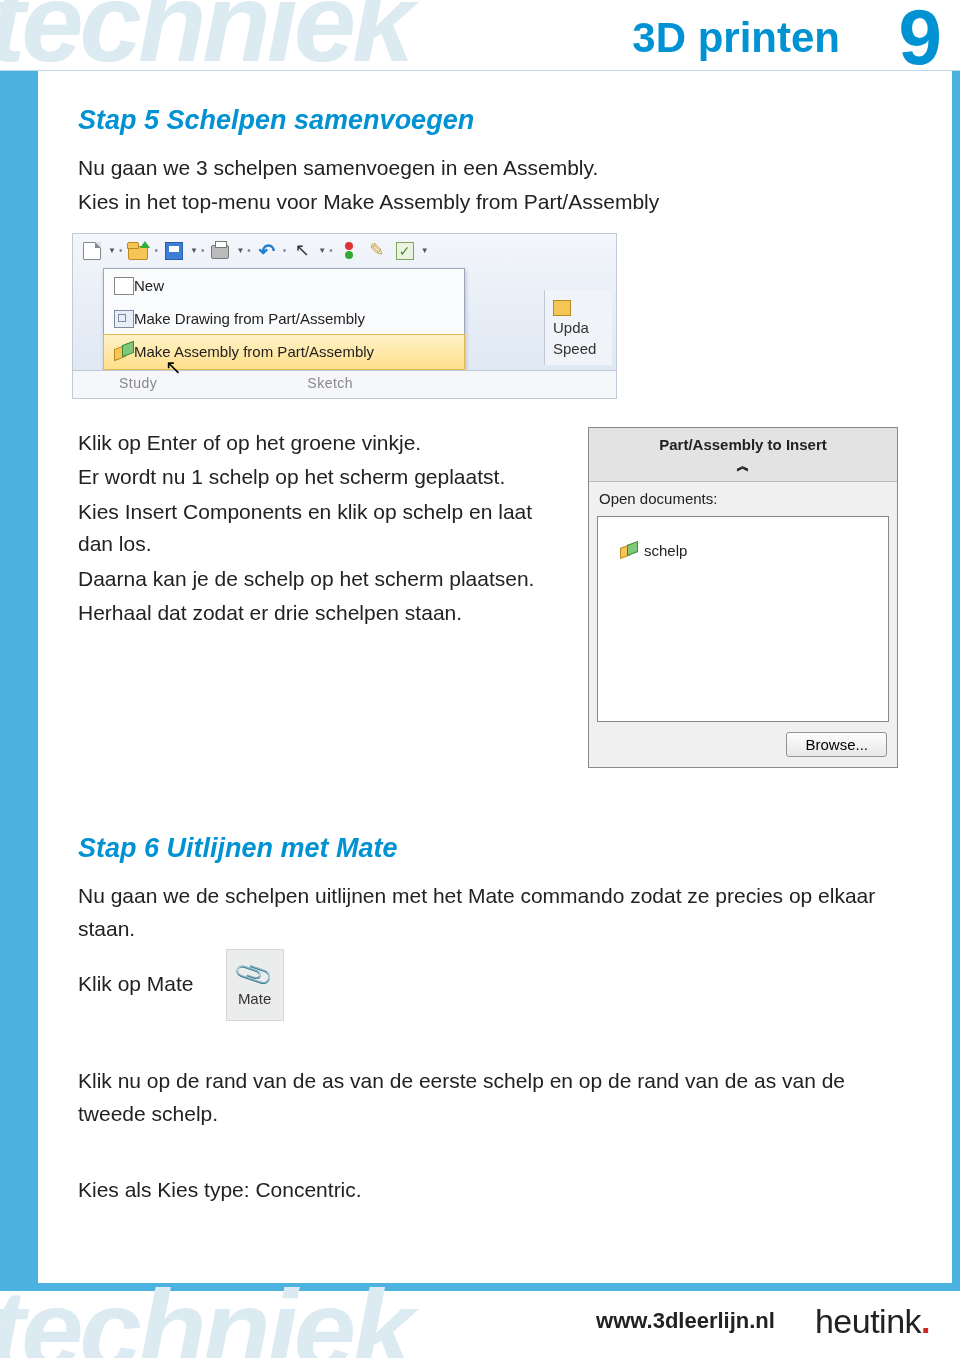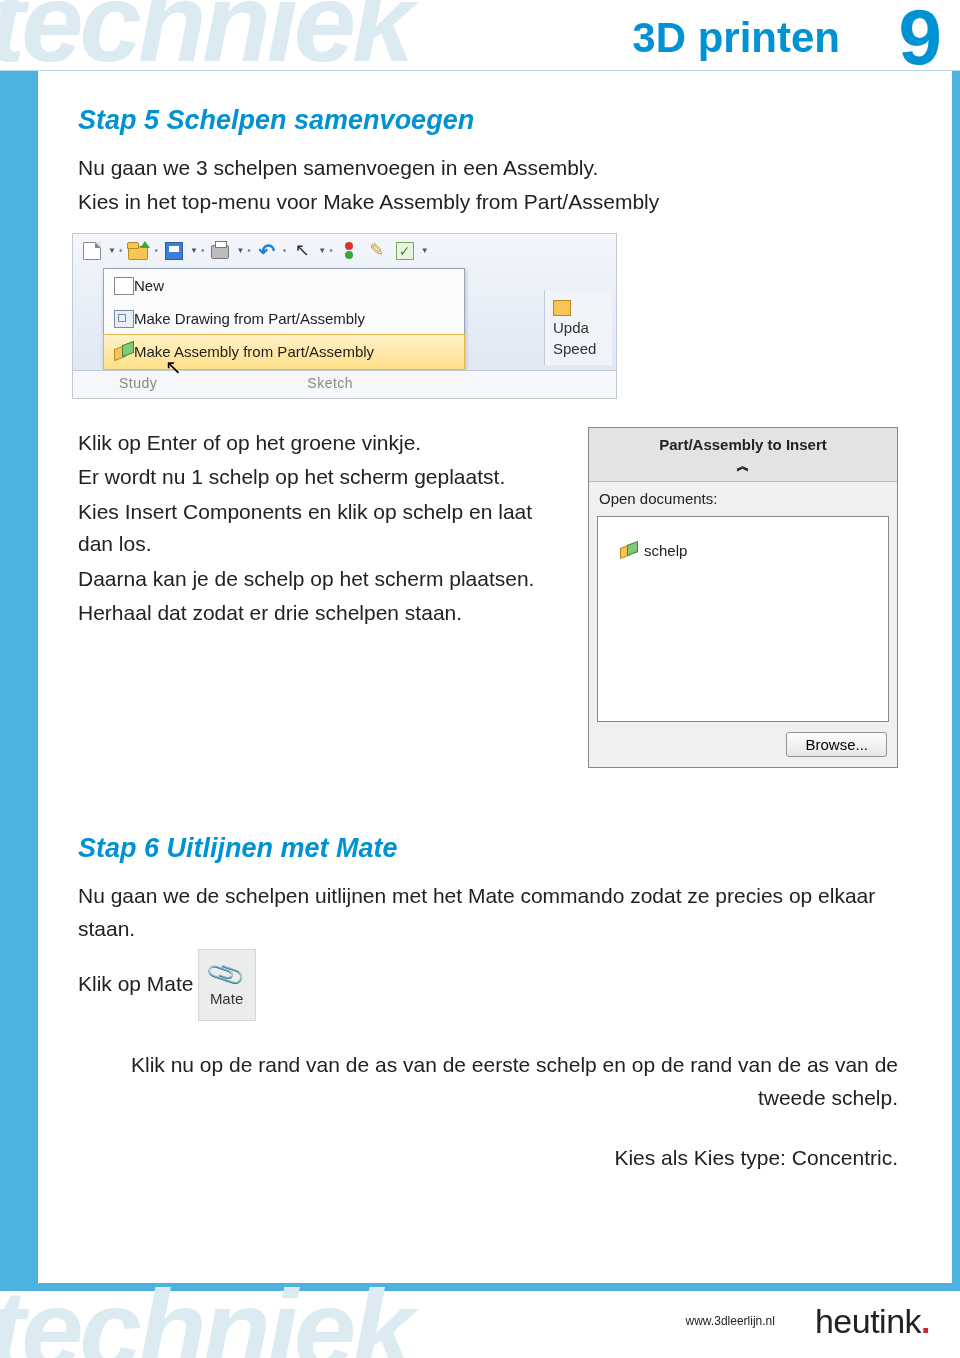--- a/index.html
+++ b/index.html
@@ -33,21 +33,21 @@
   .content {
     position: absolute; left: 78px; top: 100px; width: 820px;
     color: #222; font-size: 21px; line-height: 1.55;
   }
   .step-title {
     font-size: 27px; font-weight: 700; font-style: italic; color: #0092d2;
     margin-bottom: 10px;
   }
   .step-title-2 { margin-top: 60px; }
   .para { margin-bottom: 2px; }
-  .para-mt { margin-top: 28px; text-align: right; }
+  .para-mt { margin-top: 44px; }
 
   
   .toolbar-shot {
     margin: 14px 0 6px -6px;
     width: 545px;
     background: linear-gradient(#f3f6fb,#dbe5f2);
     border: 1px solid #c0c9d6;
     position: relative;
     font-family: "Segoe UI", Tahoma, sans-serif;
     font-size: 15px;
@@ -105,39 +105,39 @@
   .panel-sub { padding:5px 10px 2px; }
   .panel-list { background:#fff; border:1px solid #888; margin:4px 8px; height:206px; padding:20px; }
   .panel-list-item { display:flex; align-items:center; gap:6px; padding:2px 2px; }
   .panel-list-item .assy-ic { width:18px;height:16px;display:inline-block;position:relative; }
   .panel-list-item .assy-ic::before{content:"";position:absolute;left:0;top:3px;width:9px;height:9px;background:#f6c556;border:1px solid #b88a20;transform:skewY(-20deg);}
   .panel-list-item .assy-ic::after{content:"";position:absolute;left:7px;top:0;width:9px;height:9px;background:#7fc97a;border:1px solid #3f8a3a;transform:skewY(-20deg);}
   .panel-btnrow { display:flex; justify-content:flex-end; padding:6px 10px 10px; }
   .panel-btn { background:linear-gradient(#fdfdfd,#e7e7e7); border:1px solid #939393; border-radius:3px; padding:3px 18px; font-size:15px; }
 
   
-  .mate-wrap { display:flex; align-items:center; gap:4px; margin-top:4px; }
+  .mate-wrap { display:flex; align-items:center; gap:32px; margin-top:4px; }
   .mate-btn {
     width:58px; height:72px; background:#ebecec; border:1px solid #d6d6d6;
     display:flex; flex-direction:column; align-items:center; justify-content:center;
     font-family:"Segoe UI",Tahoma,sans-serif; font-size:15px; color:#333;
   }
   .mate-btn .clip { font-size:26px; line-height:1; transform:rotate(-30deg); color:#555; }
 
   
   .footer-wm {
     position:absolute; left:-12px; bottom:-36px;
     font-size:112px; font-weight:800; color:#dceaf2; letter-spacing:-4px; font-style:italic;
     pointer-events:none; user-select:none;
   }
   .footer {
     position:absolute; left:0; bottom:14px; width:960px; height:46px;
     display:flex; align-items:center; justify-content:flex-end; gap:40px; padding-right:30px;
   }
-  .footer-url { font-size:12px; font-weight:400; color:#222; }
+  .footer-url { font-size:22px; font-weight:700; color:#222; }
   .brand { font-size:34px; font-weight:400; color:#222; font-family: "Segoe UI", Arial, sans-serif; letter-spacing:-0.5px; }
   .brand .h { font-weight:400; }
   .brand .dot { color:#d02828; font-weight:700; }
 </style>
 </head>
 <body>
 
 <div class="blue-frame-left"></div>
 <div class="blue-frame-right"></div>
 <div class="blue-frame-bottom"></div>

